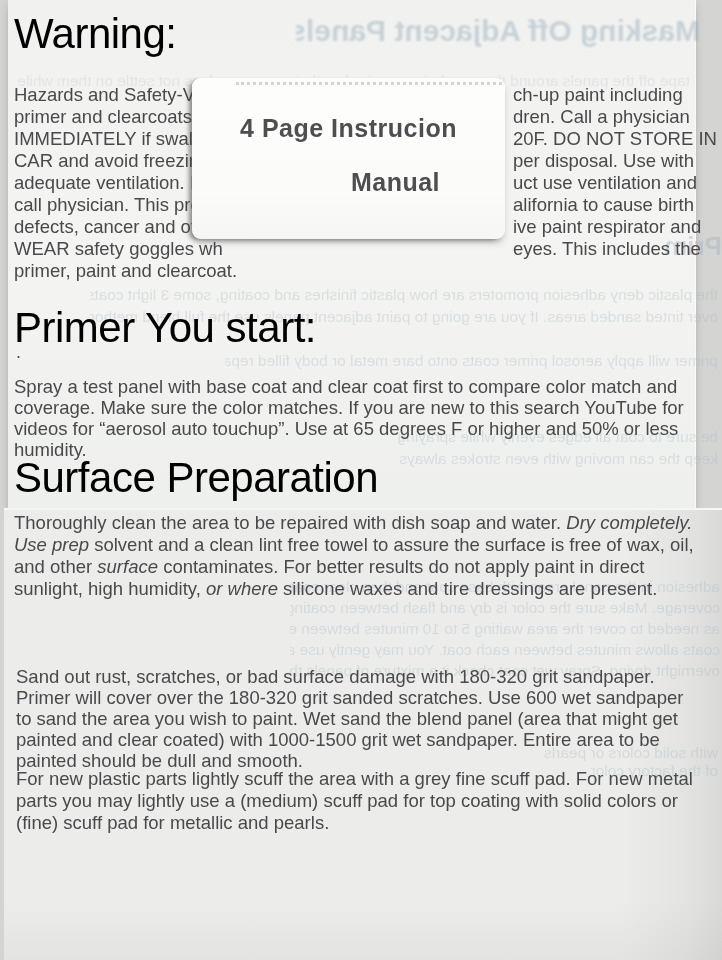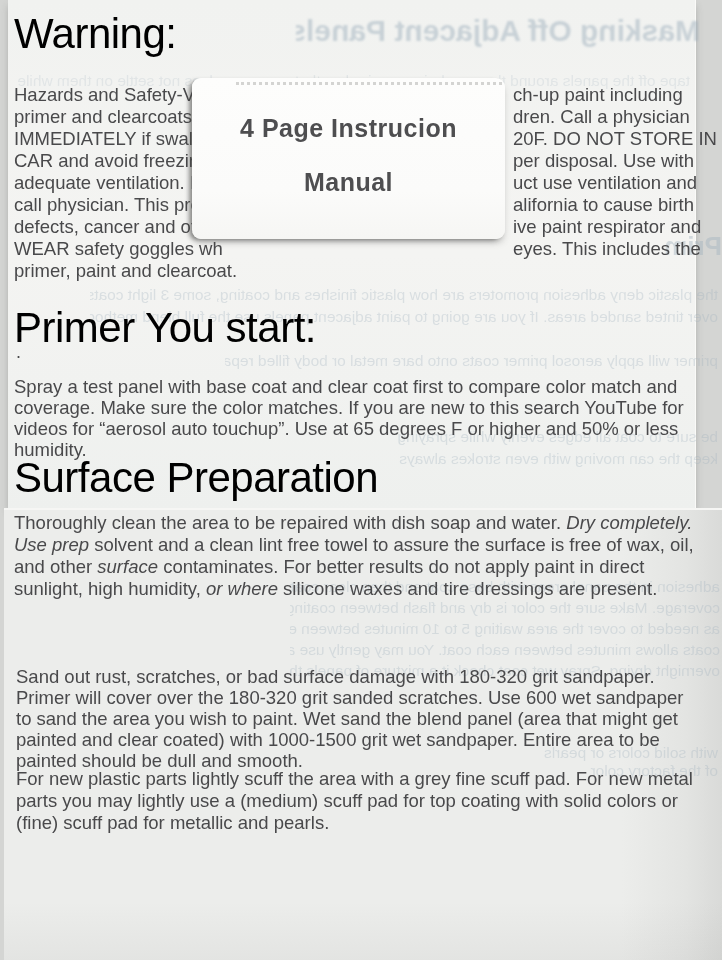--- a/index.html
+++ b/index.html
@@ -40,21 +40,21 @@
     position:absolute;left:192px;top:78px;width:313px;height:161px;
     background:linear-gradient(180deg,#fdfdfc 0%,#fbfbfa 70%,#f6f6f4 100%);
     border-radius:9px;z-index:5;
     box-shadow:-4px 2px 4px -1px rgba(70,70,68,.55), 0 5px 7px -2px rgba(70,70,68,.35);
   }
   .sticker .l1,.sticker .l2{
     position:absolute;left:0;width:100%;text-align:center;
     font-weight:700;font-size:25px;color:#4e4e50;letter-spacing:0.5px;
   }
   .sticker .l1{top:36px;}
-  .sticker .l2{top:90px;}
+  .sticker .l2{top:90px;padding-left:47px;}
   .perf{
     position:absolute;left:236px;top:82px;width:266px;height:0;
     border-top:3px dotted #cdcdcb;opacity:.85;z-index:6;
   }
   .ghost{
     position:absolute;color:#9fb0bd;opacity:.3;filter:blur(0.7px);
     transform:scaleX(-1);white-space:nowrap;overflow:hidden;
     font-size:15.5px;line-height:1.1;z-index:1;
   }
   .ghost.title{font-size:30px;font-weight:600;opacity:.5;filter:blur(1px);}

